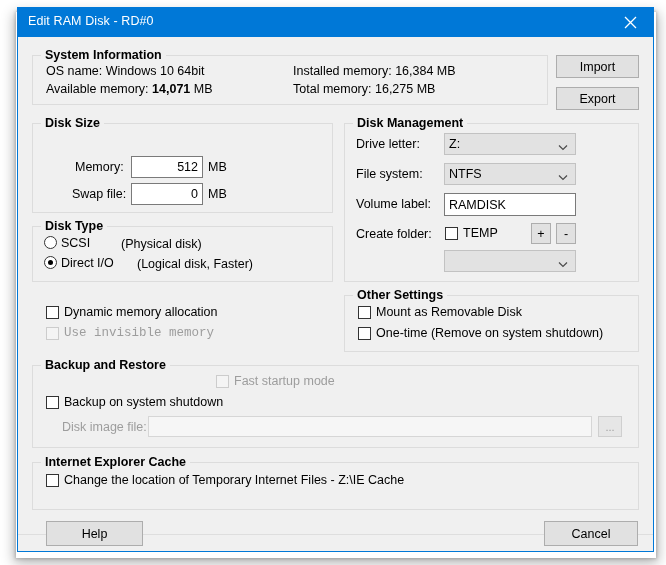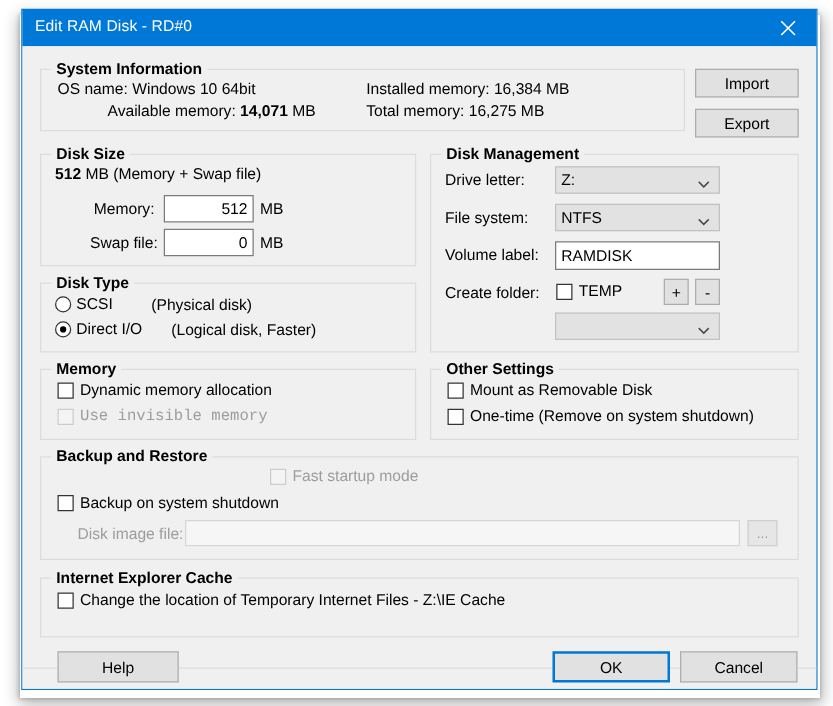--- a/index.html
+++ b/index.html
@@ -178,21 +178,21 @@
     border-color: #cccccc;
     background: #f4f4f4;
   }
   .cblabel { font-size: 12.5px; color: #000000; }
   .cblabel.dim { color: #9d9d9d; }
 
   
   .rwrap {
     position: absolute;
     display: flex;
-    align-items: flex-end;
+    align-items: flex-start;
     cursor: default;
     white-space: nowrap;
   }
   .radio {
     width: 13px; height: 13px;
     border-radius: 50%;
     background: #ffffff;
     border: 1px solid #333333;
     box-sizing: border-box;
     flex: 0 0 auto;
@@ -237,43 +237,39 @@
 
   <div id="client">
 
     <div class="grp" style="left:14px; top:18px; width:516px; height:50px;">
       <div class="grp-title">System Information</div>
     </div>
     <div class="txt" style="left:28px; top:27px;">
       <span>OS name:</span>
       <span>Windows 10 64bit</span>
     </div>
-    <div class="txt" style="left:28px; top:45px;margin-left:40px;">
+    <div class="txt" style="left:28px; top:45px;">
       <span>Available memory:</span>
       <span class="b">14,071</span>
       <span>MB</span>
     </div>
     <div class="txt" style="left:275px; top:27px;">
       <span>Installed memory:</span>
       <span>16,384 MB</span>
     </div>
     <div class="txt" style="left:275px; top:45px;">
       <span>Total memory:</span>
       <span>16,275 MB</span>
     </div>
 
     <button class="btn" style="left:538px; top:18px; width:83px; height:23px;">Import</button>
     <button class="btn" style="left:538px; top:50px; width:83px; height:23px;">Export</button>
 
     <div class="grp" style="left:14px; top:86px; width:301px; height:90px;">
       <div class="grp-title">Disk Size</div>
-    </div>
-    <div class="txt" style="left:26px; top:95px;">
-      <span class="b">512</span>
-      <span>MB (Memory + Swap file)</span>
     </div>
     <div class="txt" style="left:57px; top:123px;">Memory:</div>
     <div class="input right" style="left:113px; top:119px; width:72px; height:22px;">512</div>
     <div class="txt" style="left:190px; top:123px;">MB</div>
 
     <div class="txt" style="left:54px; top:150px;">Swap file:</div>
     <div class="input right" style="left:113px; top:146px; width:72px; height:22px;">0</div>
     <div class="txt" style="left:190px; top:150px;">MB</div>
 
     <div class="grp" style="left:14px; top:189px; width:301px; height:56px;">
@@ -283,23 +279,20 @@
       <span class="radio"></span>
       <span class="rlabel">SCSI</span>
     </div>
     <div class="txt" style="left:103px; top:200px;">(Physical disk)</div>
     <div class="rwrap" style="left:26px; top:219px;">
       <span class="radio on"></span>
       <span class="rlabel">Direct I/O</span>
     </div>
     <div class="txt" style="left:119px; top:220px;">(Logical disk, Faster)</div>
 
-    <div class="grp" style="left:14px; top:258px; width:301px; height:57px;">
-      <div class="grp-title">Memory</div>
-    </div>
     <div class="cbwrap" style="left:28px; top:268px;">
       <span class="cbox"></span>
       <span class="cblabel">Dynamic memory allocation</span>
     </div>
     <div class="cbwrap" style="left:28px; top:289px;font-family:Liberation Mono, monospace;">
       <span class="cbox dis"></span>
       <span class="cblabel dim">Use invisible memory</span>
     </div>
 
     <div class="grp" style="left:326px; top:86px; width:295px; height:159px;">
@@ -372,18 +365,17 @@
     <div class="grp" style="left:14px; top:425px; width:607px; height:48px;">
       <div class="grp-title">Internet Explorer Cache</div>
     </div>
     <div class="cbwrap" style="left:28px; top:436px;">
       <span class="cbox"></span>
       <span class="cblabel">Change the location of Temporary Internet Files - Z:\IE Cache</span>
     </div>
 
     <div id="bottombar-sep"></div>
     <button class="btn" style="left:28px; top:484px; width:97px; height:25px;">Help</button>
-    <button class="btn default" style="left:424px; top:484px; width:94px; height:25px;">OK</button>
     <button class="btn" style="left:526px; top:484px; width:94px; height:25px;">Cancel</button>
 
   </div>
 </div>
 </div>
 
 </body></html>

